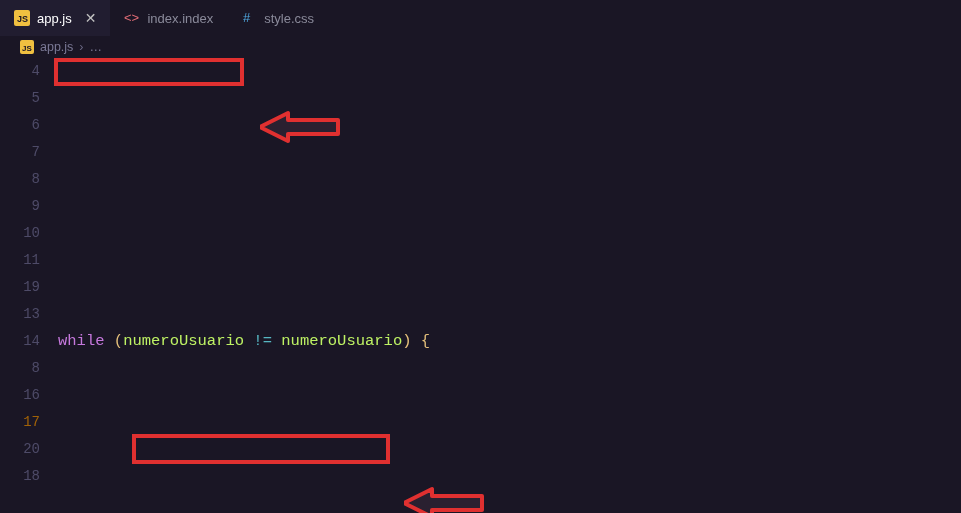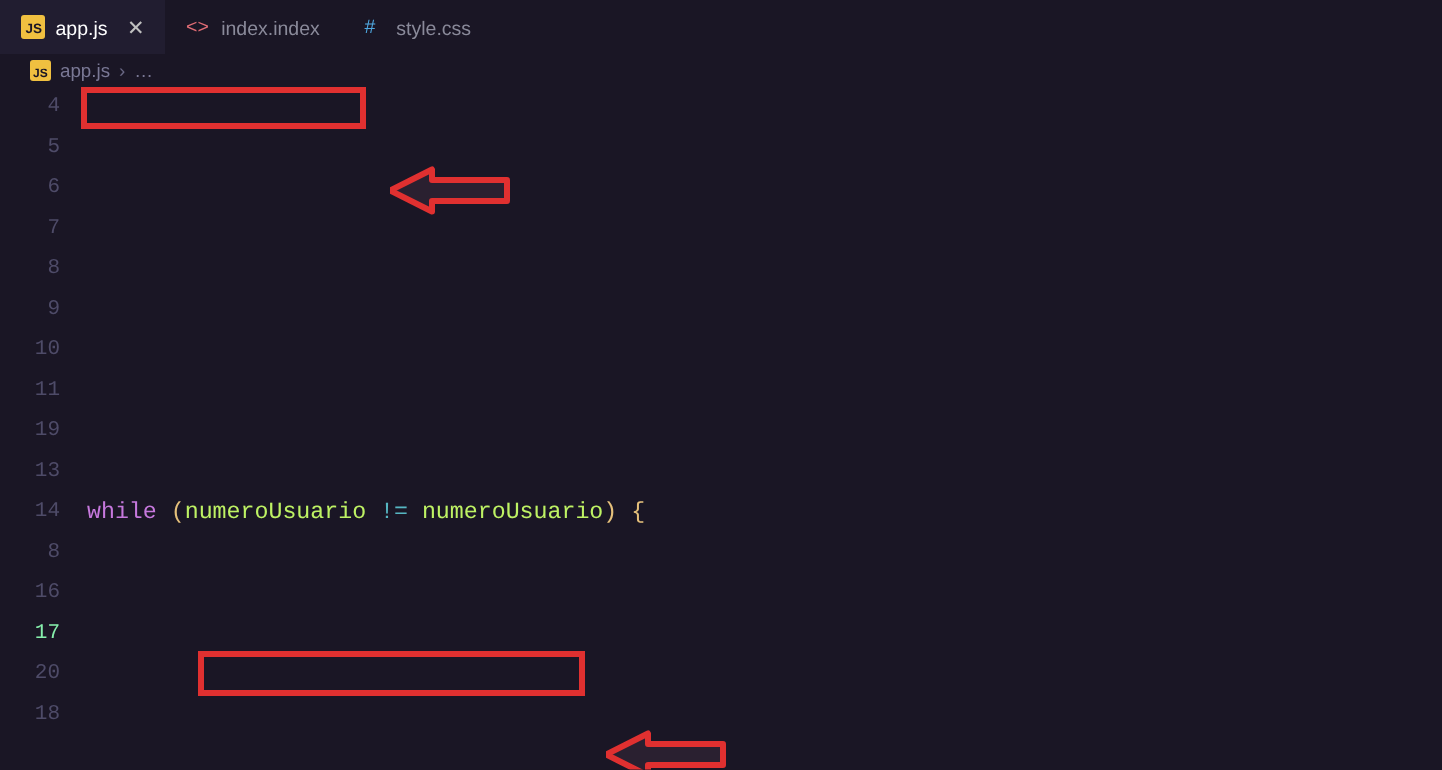--- a/index.html
+++ b/index.html
@@ -149,21 +149,21 @@
       <div class="ln">7</div>
     <div class="ln">8</div>
       <div class="ln">9</div>
       <div class="ln">10</div>
       <div class="ln">11</div>
     <div class="ln">19</div>
       <div class="ln">13</div>
       <div class="ln">14</div>
       <div class="ln">8</div>
     <div class="ln">16</div>
-      <div class="ln" style="color:#86efac">17</div>
+      <div class="ln" style="color:#a16207">17</div>
       <div class="ln">20</div>
       <div class="ln">18</div>
   </div>
   <div class="code">
 
     
     <div class="hlbox" style="top:0px;left:-4px;width:190px;height:28px"></div>
     <div class="arrow" style="top:-4px;left:202px">
       <svg width="90" height="38">
           <polygon points="0,19 28,5 28,12 78,12 78,26 28,26 28,33" fill="#2a2030" stroke="#e03030" stroke-width="4" stroke-linejoin="round"></polygon>

